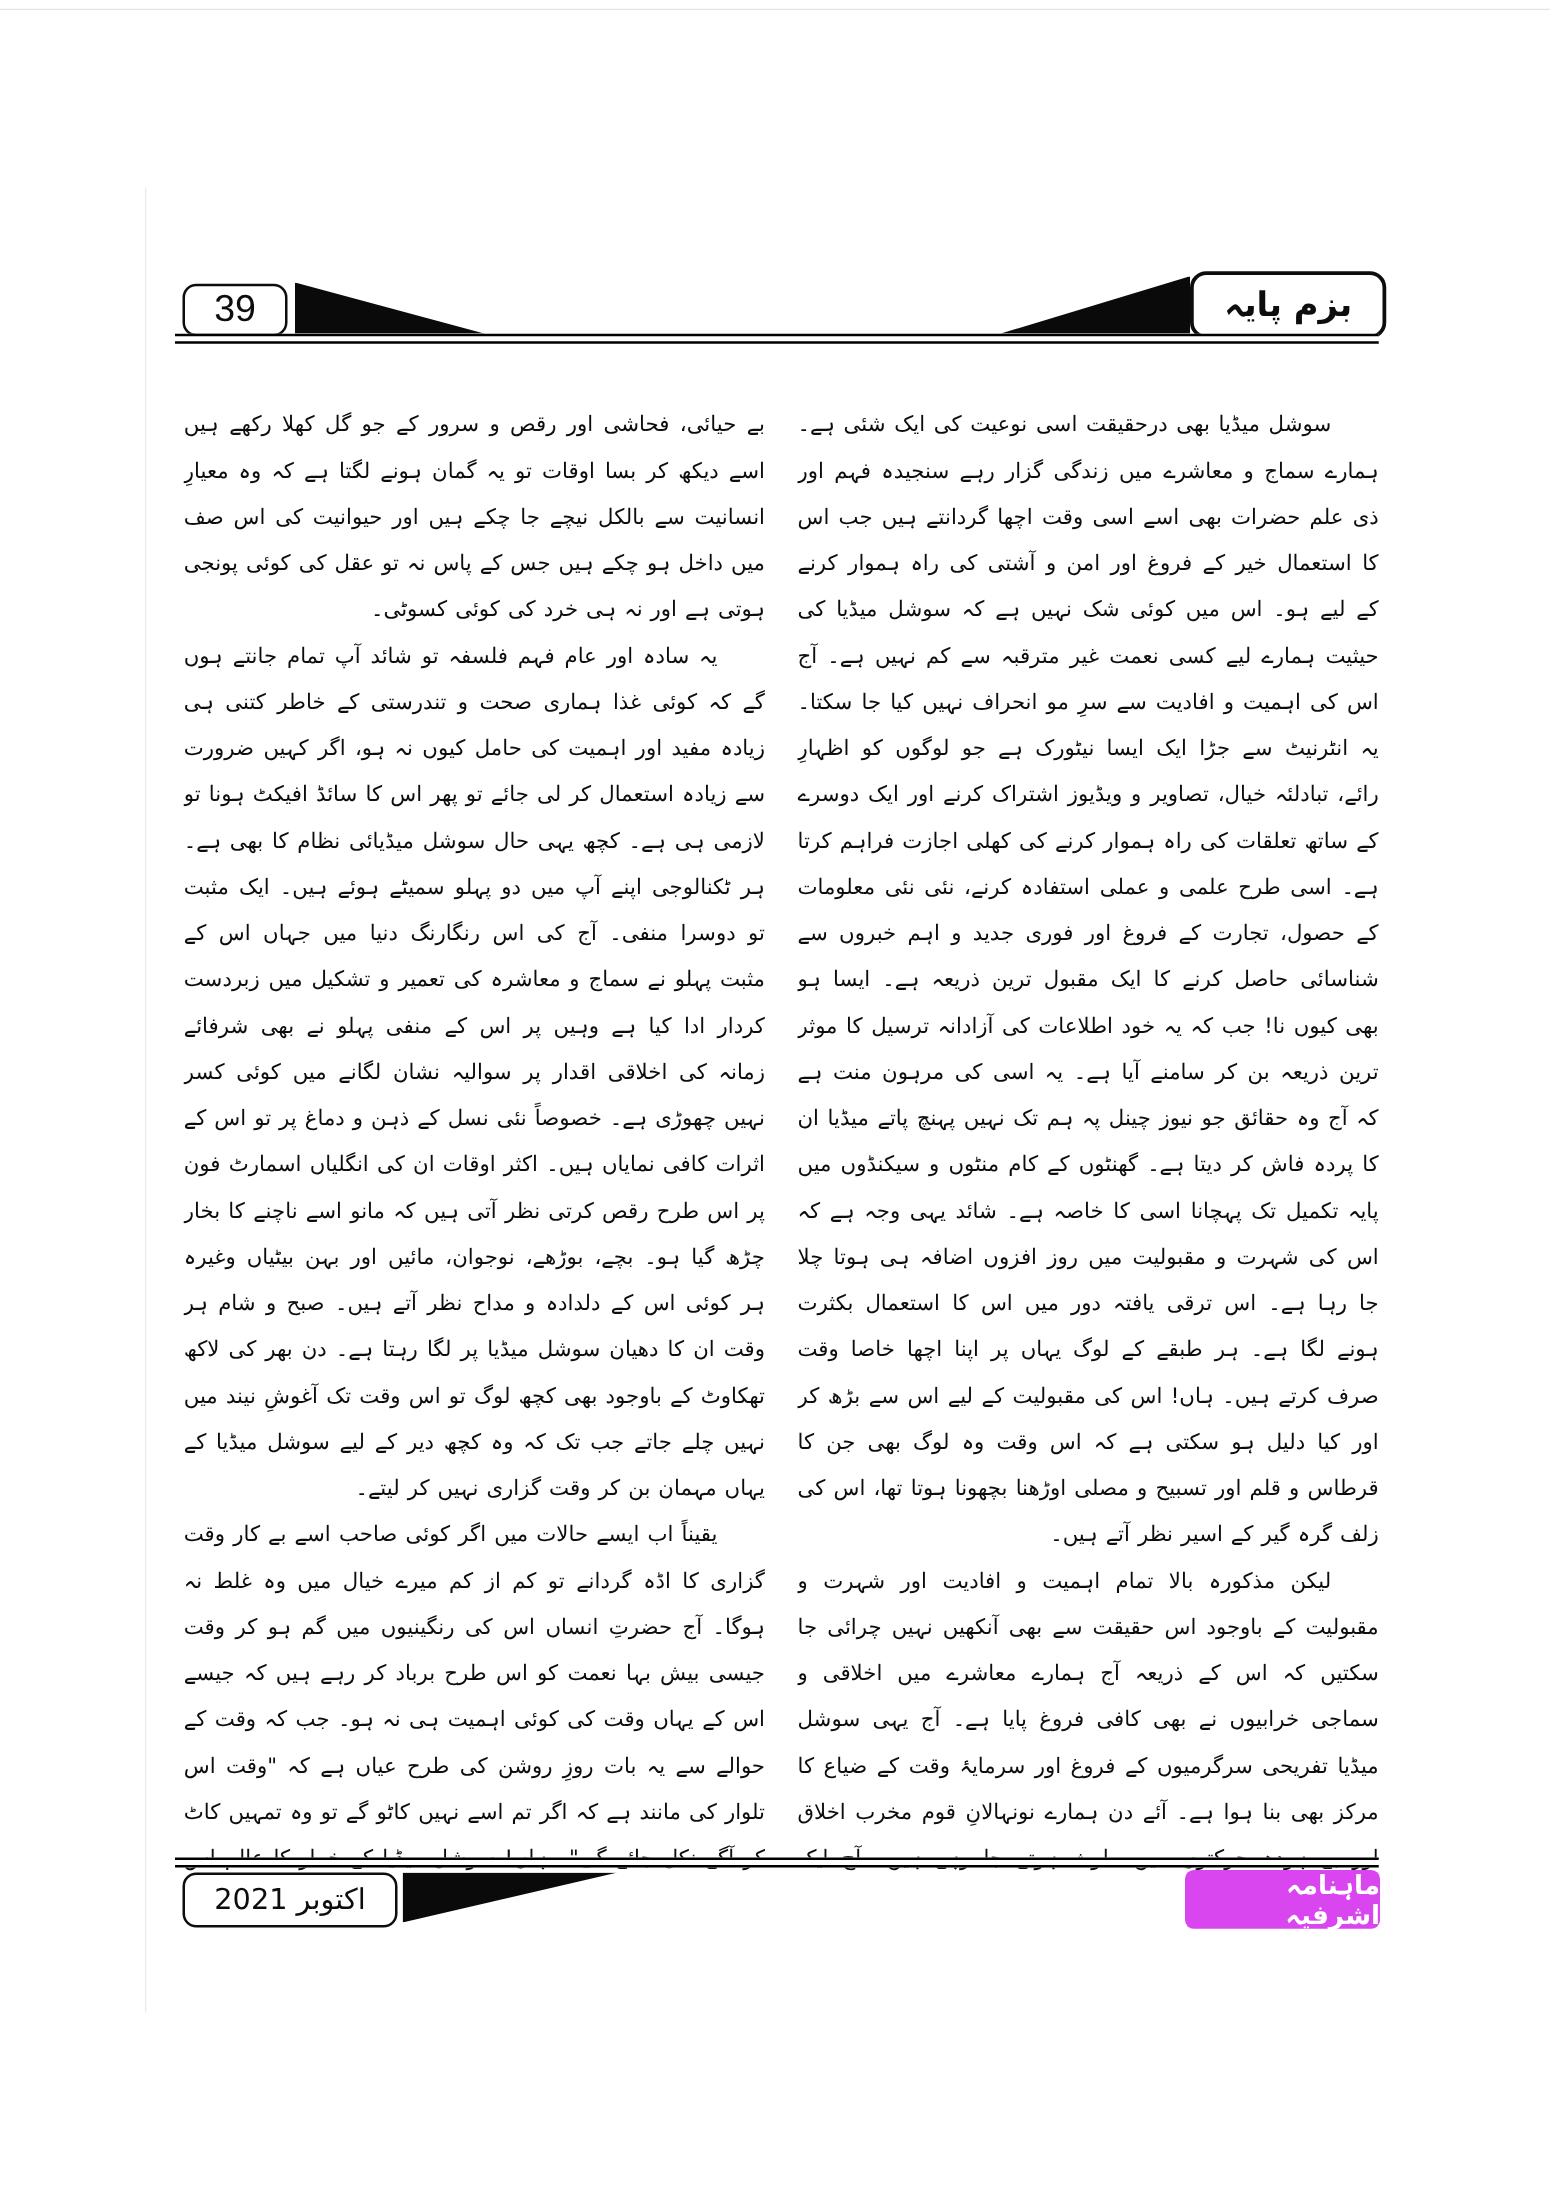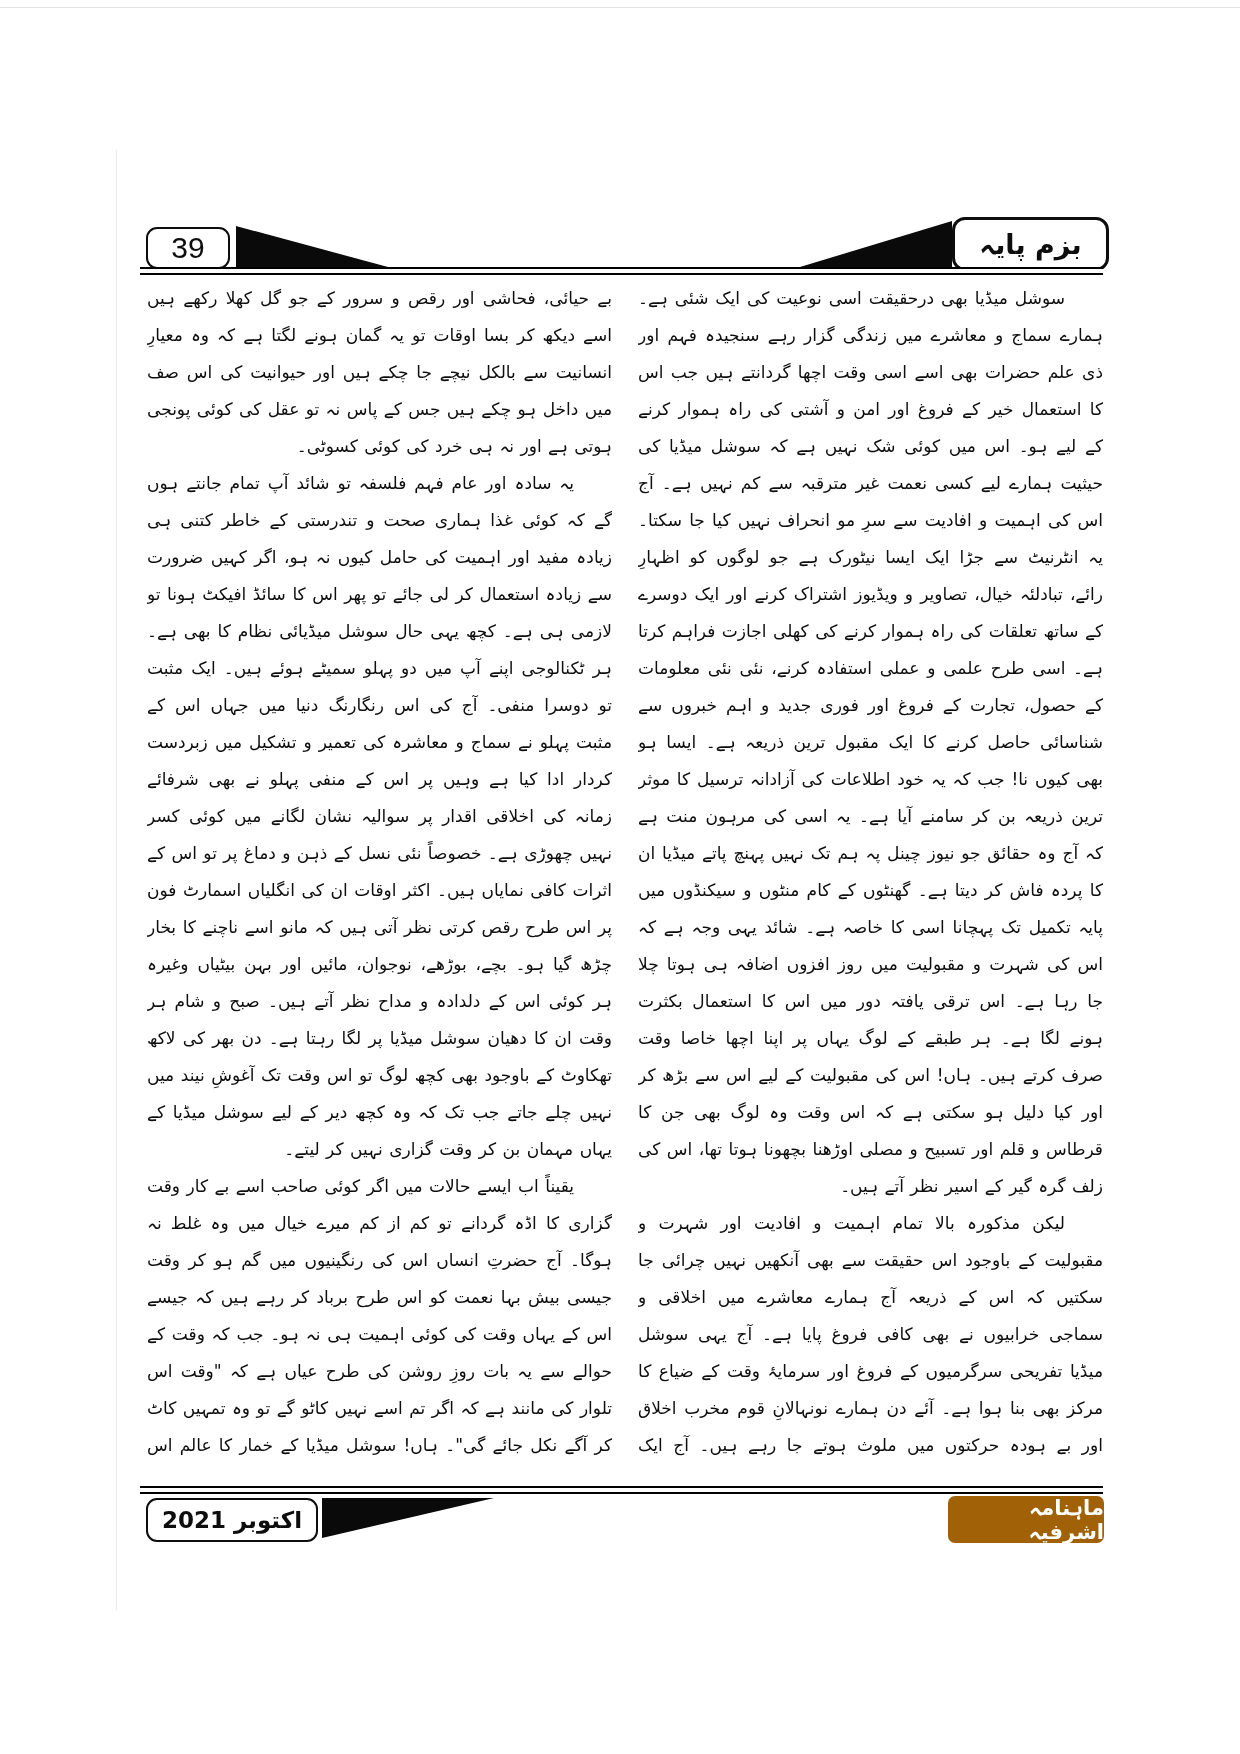--- a/index.html
+++ b/index.html
@@ -38,42 +38,42 @@
     border-top:2.5px solid #000;border-bottom:2px solid #000;background:#fff;
   }
   .rule-header{top:267px;}
   .rule-footer{top:1486px;}
 
   
   .columns{
     position:absolute;left:146px;top:280px;width:957px;height:1192px;
     display:flex;direction:rtl;gap:26px;
   }
-  .col{width:465px;height:100%;overflow:hidden;direction:rtl;}
+  .col{width:465px;height:100%;overflow:hidden;direction:rtl;margin-top:42px;}
   .para{
     margin:0;
     font-size:17px;line-height:37px;
     text-align:justify;
     word-spacing:1px;
   }
   .indent{text-indent:38px;}
   .cont{text-align-last:justify;}
 
   
   .date-box{
     position:absolute;left:146px;top:1498px;width:168px;height:40px;
     border:2.5px solid #0d0d0d;border-radius:11px;background:#fff;
     display:flex;align-items:center;justify-content:center;
-    direction:rtl;font-size:23px;font-weight:bold;
+    direction:rtl;font-size:23px;font-weight:normal;
   }
   .tri-footer-left{left:322px;top:1498px;width:172px;height:40px;
     clip-path:polygon(0 0,100% 0,0 100%);}
   .magazine-box{
     position:absolute;left:948px;top:1496px;width:156px;height:47px;
-    background:#a16207;border-radius:7px;
+    background:#d946ef;border-radius:7px;
     display:flex;align-items:center;justify-content:center;
     direction:rtl;color:#ffffff;font-size:21px;font-weight:bold;
   }
 </style>
 </head>
 <body>
 
 <div class="page">
 
   <div class="scan-edge-top"></div>

